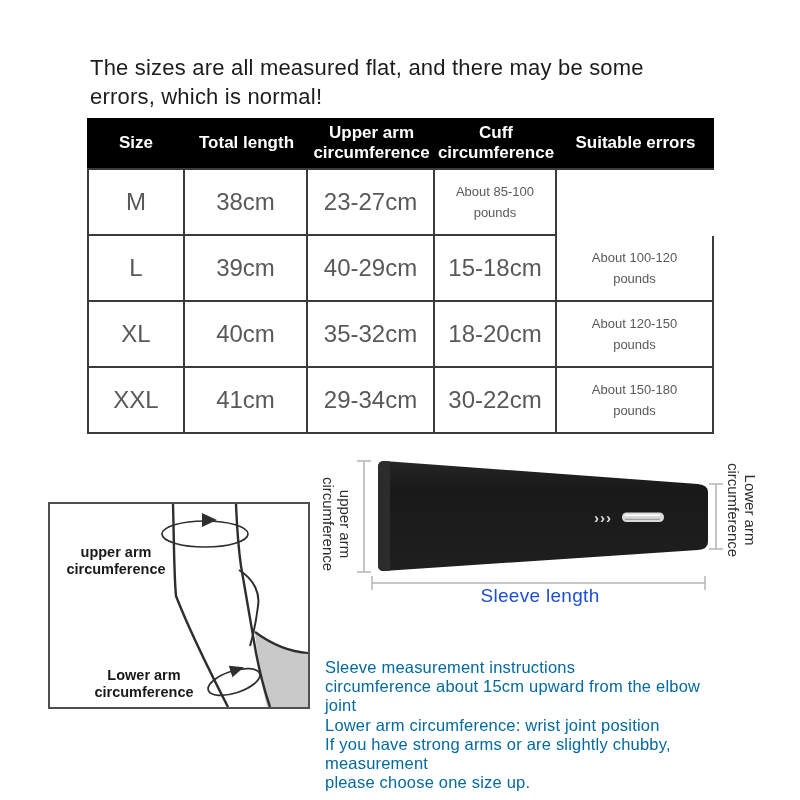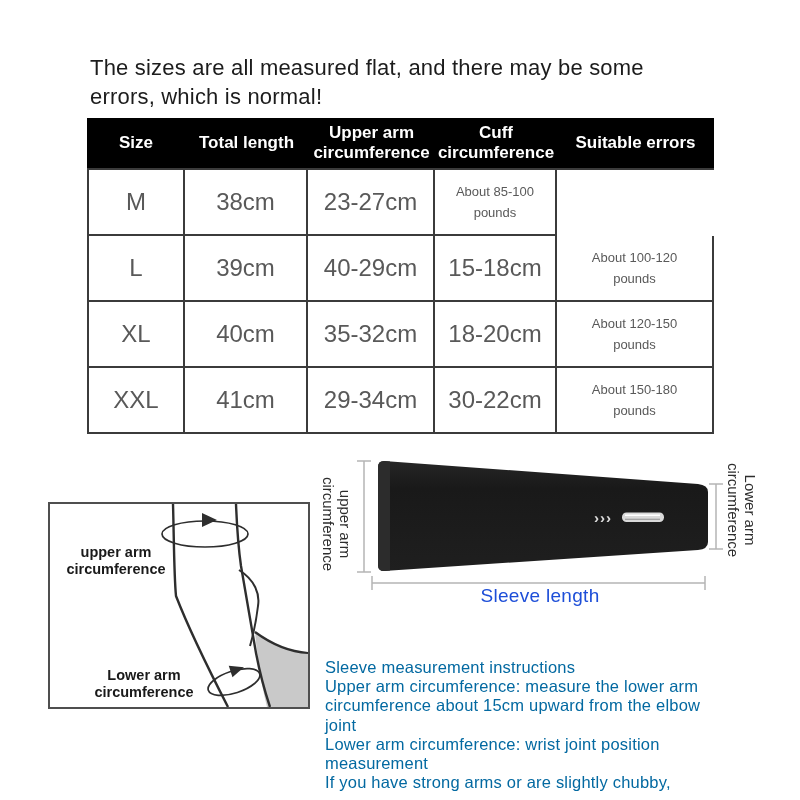--- a/index.html
+++ b/index.html
@@ -177,21 +177,21 @@
       </g>
     </svg>
     <div class="arm-label upper">upper arm
 circumference</div>
     <div class="arm-label lower">Lower arm
 circumference</div>
   </div>
 
   <div class="instructions">
     <div>Sleeve measurement instructions</div>
-    <div>Upper arm circumference: measure the lower arm</div>
     <div>circumference about 15cm upward from the elbow</div>
     <div>joint</div>
     <div>Lower arm circumference: wrist joint position</div>
+    <div>If you have strong arms or are slightly chubby,</div>
     <div>measurement</div>
-    <div>If you have strong arms or are slightly chubby,</div>
+    <div>please choose one size up.</div>
   </div>
 
 </div>
 
 </body></html>

